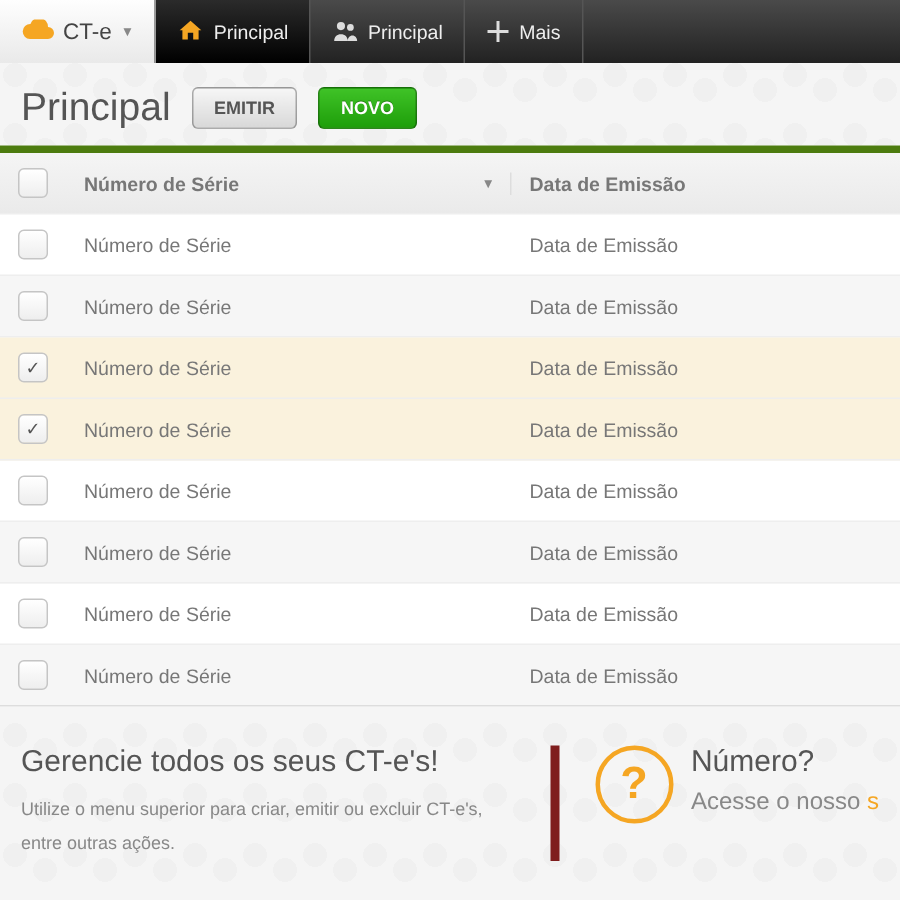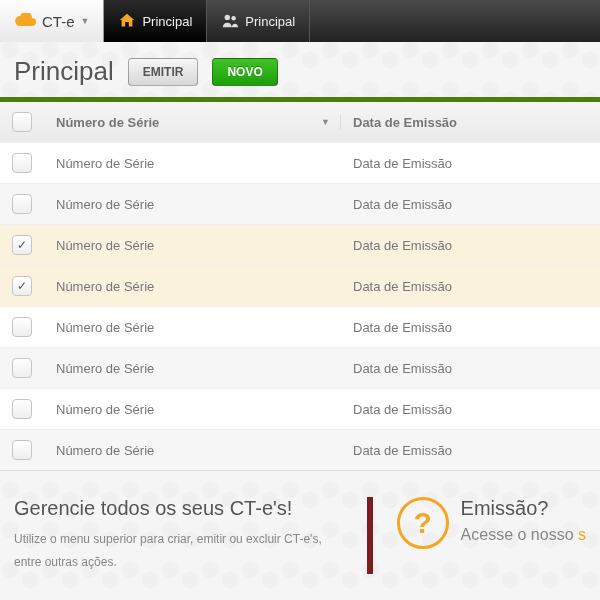--- a/index.html
+++ b/index.html
@@ -73,20 +73,28 @@
     <span class="nav-icon">
       <svg width="18" height="18" viewBox="0 0 20 20">
           <g fill="#ddd">
             <circle cx="7" cy="6" r="3"></circle>
             <circle cx="14" cy="7" r="2.5"></circle>
             <path d="M2 17c0-3 2-5 5-5s5 2 5 5H2zM12 17c0-2.2 1.5-4 3.5-4s3.5 1.8 3.5 4h-7z"></path>
           </g>
         </svg>
     </span>
     <span>Principal</span>
+  </div>
+  <div class="nav-item">
+    <span class="nav-icon">
+      <svg width="16" height="16" viewBox="0 0 16 16">
+          <path fill="#ddd" d="M7 1h2v6h6v2H9v6H7V9H1V7h6z"></path>
+        </svg>
+    </span>
+    <span>Mais</span>
   </div>
 </div>
 
 <div class="titlebar">
   <h1 class="page-title">Principal</h1>
   <button class="btn btn-grey">EMITIR</button>
   <button class="btn btn-green">NOVO</button>
 </div>
 
 <div class="grid">
@@ -161,19 +169,19 @@
 </div>
 
 <div class="info">
   <div class="info-left">
     <h3>Gerencie todos os seus CT-e's!</h3>
     <p>Utilize o menu superior para criar, emitir ou excluir CT-e's, entre outras ações.</p>
   </div>
   <div class="info-right">
     <div class="qmark">?</div>
     <div>
-      <h3>Emissão?</h3>
+      <h3>Número?</h3>
       <p>
         <span>Acesse o nosso </span><span class="lnk">s</span>
       </p>
     </div>
   </div>
 </div>
 
 </body></html>

